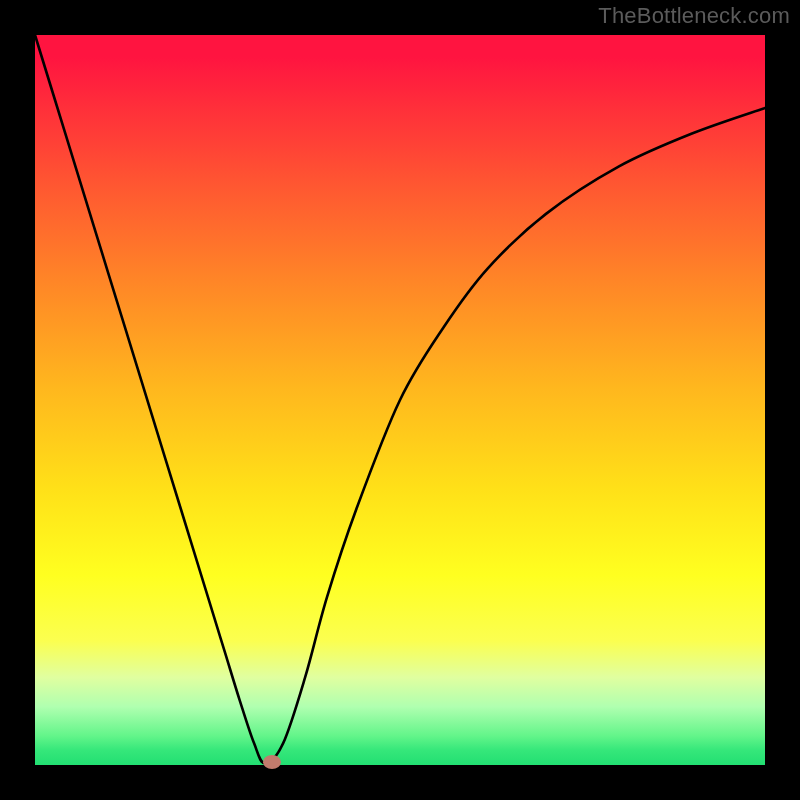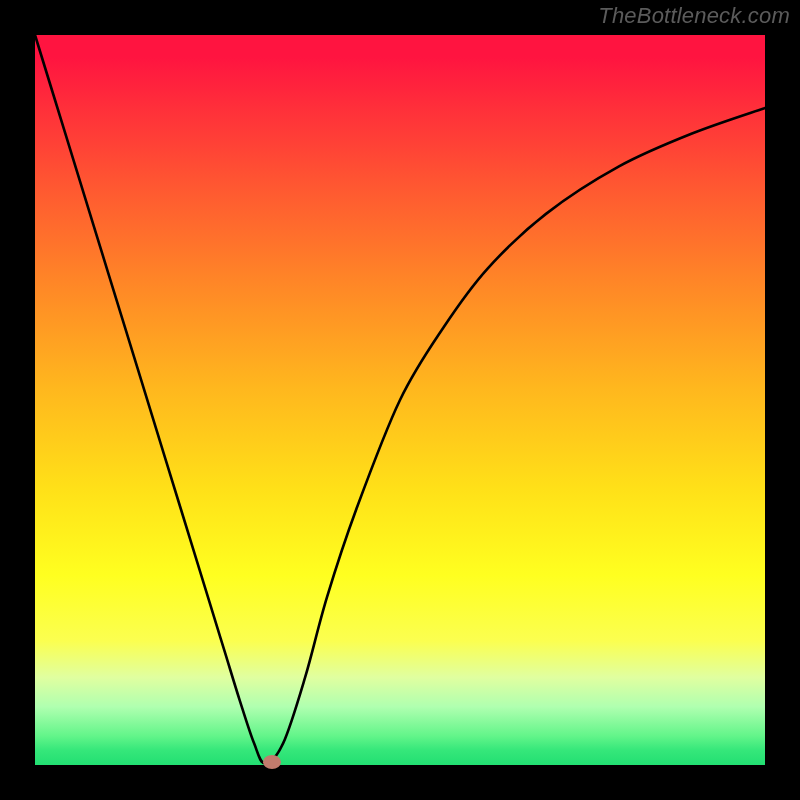--- a/index.html
+++ b/index.html
@@ -18,21 +18,20 @@
     background: #000;
   }
   .watermark {
     position: absolute;
     top: 3px;
     right: 10px;
     color: #5b5b5b;
     font-size: 22px;
     font-weight: 500;
     letter-spacing: 0.2px;
-    font-style: italic;
   }
   .plot-area {
     position: absolute;
     left: 35px;
     top: 35px;
     width: 730px;
     height: 730px;
     background: linear-gradient(to bottom,
       #ff1440 0%,
       #ff1440 3%,

